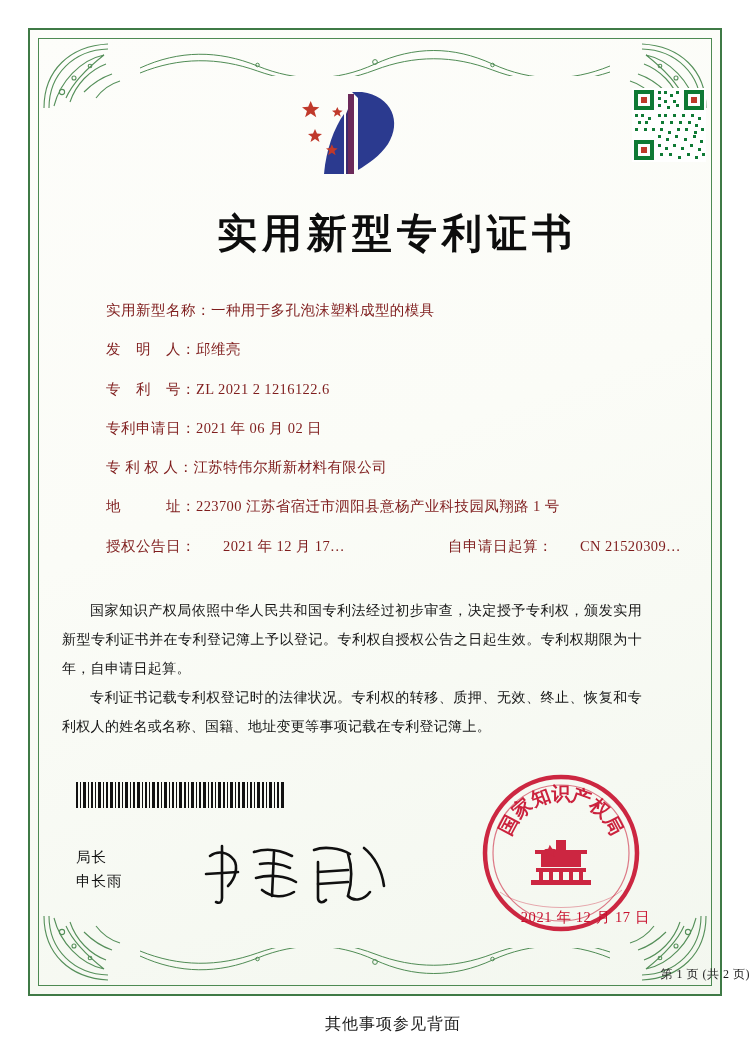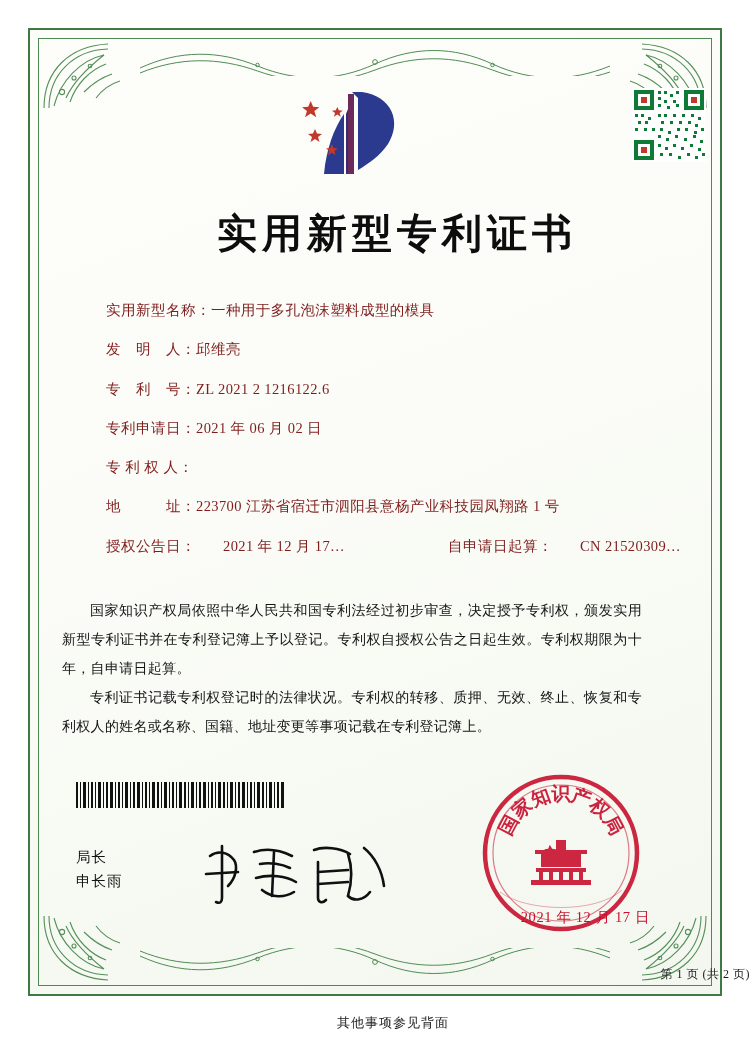--- a/index.html
+++ b/index.html
@@ -195,21 +195,21 @@
     text-align: right;
     font-size: 12px;
     letter-spacing: .5px;
     color: #1c1c1c;
   }
   .backnote {
     position: absolute;
     left: 0; right: 0;
     top: 1014px;
     text-align: center;
-    font-size: 13px;
+    font-size: 16px;
     letter-spacing: 1px;
     color: #1c1c1c;
     padding-left: 36px;
   }
 </style>
 </head>
 <body>
 
 <div class="page">
 
@@ -393,20 +393,21 @@
     <div class="row">
       <span class="lbl">专　利　号：</span>
       <span class="val">ZL 2021 2 1216122.6</span>
     </div>
     <div class="row">
       <span class="lbl">专利申请日：</span>
       <span class="val">2021 年 06 月 02 日</span>
     </div>
     <div class="row">
       <span class="lbl">专 利 权 人：</span>
+      <span class="val">江苏特伟尔斯新材料有限公司</span>
     </div>
     <div class="row">
       <span class="lbl">地　　　址：</span>
       <span class="val">223700 江苏省宿迁市泗阳县意杨产业科技园凤翔路 1 号</span>
     </div>
     <div class="row split">
       <span class="lbl">授权公告日：</span>
       <span class="val">2021 年 12 月 17 日</span>
       <span class="gap"></span>
       <span class="lbl">自申请日起算：</span>

